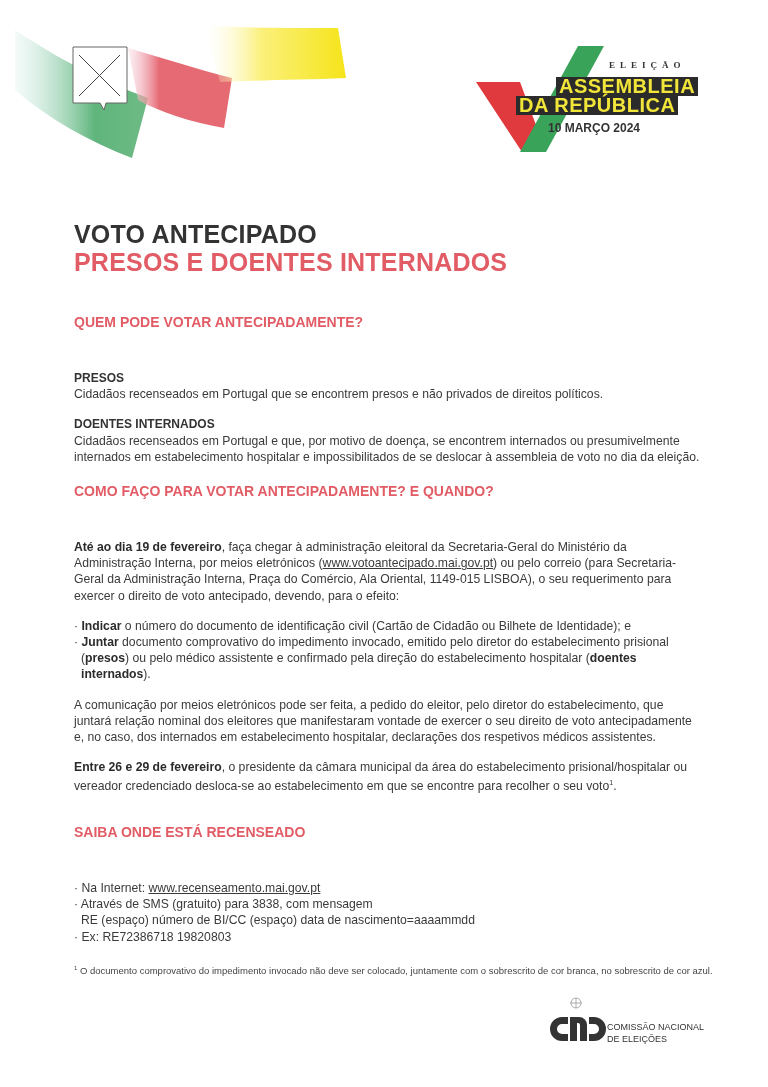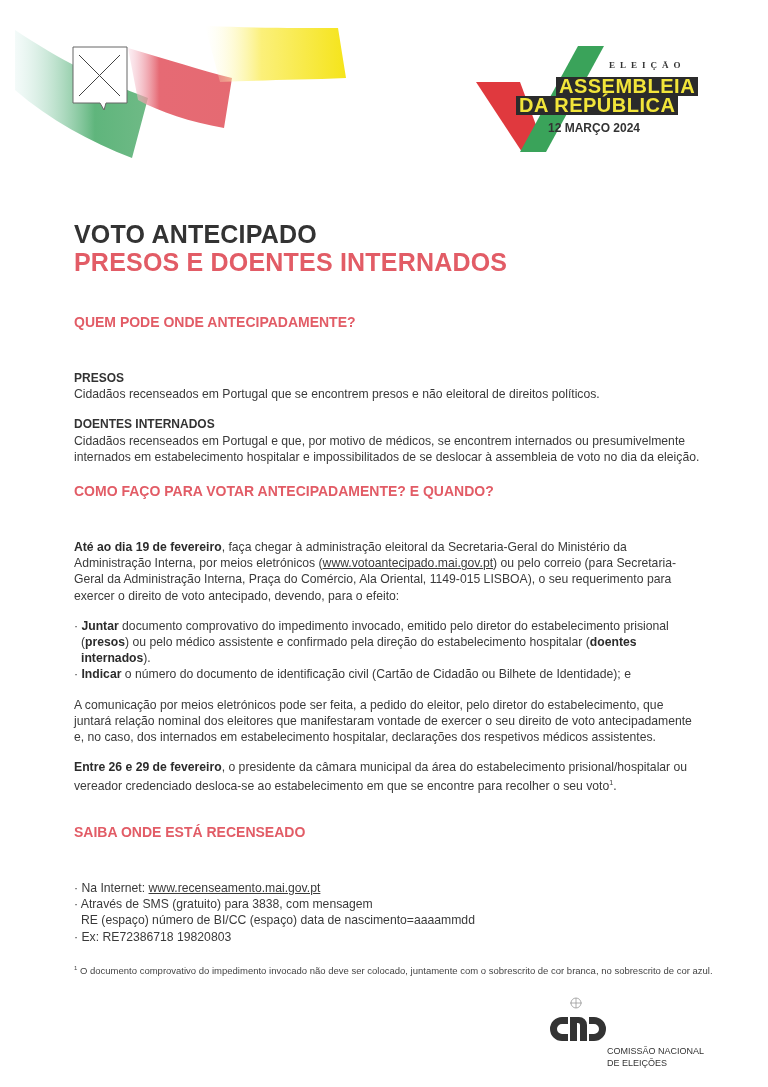--- a/index.html
+++ b/index.html
@@ -17,21 +17,21 @@
   .title1 { position: absolute; left: 74px; top: 220px; font-size: 25px; font-weight: bold; color: #333333; letter-spacing: 0.2px; text-align: center; }
   .title2 { position: absolute; left: 74px; top: 248px; font-size: 25px; font-weight: bold; color: #e25c66; letter-spacing: 0.2px; }
   .h2 { position: absolute; left: 74px; font-size: 14px; font-weight: bold; color: #e25c66; }
   .block { position: absolute; left: 74px; width: 630px; font-size: 12.2px; line-height: 16.2px; color: #3a3a3a; margin-top: 25px; }
   .sub { font-weight: bold; font-size: 12px; color: #333; }
   b { color: #2b2b2b; }
   a { color: #3a3a3a; text-decoration: underline; }
   .bullet { padding-left: 7px; text-indent: -7px; }
   .footnote { position: absolute; left: 74px; top: 962px; width: 640px; font-size: 9.5px; line-height: 13px; color: #444; }
   .cne { position: absolute; left: 548px; top: 995px; width: 160px; height: 50px; }
-  .cne-text { position: absolute; left: 607px; top: 1021px; font-size: 9px; line-height: 12px; color: #333; margin-top: 24px; }
+  .cne-text { position: absolute; left: 607px; top: 1021px; font-size: 9px; line-height: 12px; color: #333; }
 </style>
 </head>
 <body>
 
 <svg class="banner" viewBox="0 0 400 170">
   <defs>
     <linearGradient id="gGreen" x1="0" x2="1" y1="0" y2="0">
       <stop offset="0" stop-color="#d9f0ec" stop-opacity="0.3"></stop>
       <stop offset="0.6" stop-color="#5fb57c"></stop>
       <stop offset="1" stop-color="#6fba86"></stop>
@@ -58,40 +58,40 @@
   <line x1="48" y1="9" x2="7" y2="50" stroke="#444" stroke-width="1"></line>
 </svg>
 
 <svg class="logo-ar" viewBox="0 0 240 120">
   <polygon points="6,42 50,42 76,112 52,112" fill="#e0393e"></polygon>
   <polygon points="108,6 134,6 76,112 50,112" fill="#3aa35a"></polygon>
 </svg>
 <div class="eleicao">ELEIÇÃO</div>
 <div class="ar-box ar1">ASSEMBLEIA</div>
 <div class="ar-box ar2">DA REPÚBLICA</div>
-<div class="ar-date">12 MARÇO 2024</div>
+<div class="ar-date">10 MARÇO 2024</div>
 
 <div class="title1">VOTO ANTECIPADO</div>
 <div class="title2">PRESOS E DOENTES INTERNADOS</div>
 
-<div class="h2" style="top:314px">QUEM PODE ONDE ANTECIPADAMENTE?</div>
+<div class="h2" style="top:314px">QUEM PODE VOTAR ANTECIPADAMENTE?</div>
 <div class="block" style="top:345px">
   <div class="sub">PRESOS</div>
-  <div>Cidadãos recenseados em Portugal que se encontrem presos e não eleitoral de direitos políticos.</div>
+  <div>Cidadãos recenseados em Portugal que se encontrem presos e não privados de direitos políticos.</div>
   <div style="height:14px"></div>
   <div class="sub">DOENTES INTERNADOS</div>
-  <div>Cidadãos recenseados em Portugal e que, por motivo de médicos, se encontrem internados ou presumivelmente internados em estabelecimento hospitalar e impossibilitados de se deslocar à assembleia de voto no dia da eleição.</div>
+  <div>Cidadãos recenseados em Portugal e que, por motivo de doença, se encontrem internados ou presumivelmente internados em estabelecimento hospitalar e impossibilitados de se deslocar à assembleia de voto no dia da eleição.</div>
 </div>
 
 <div class="h2" style="top:483px">COMO FAÇO PARA VOTAR ANTECIPADAMENTE? E QUANDO?</div>
 <div class="block" style="top:514px">
   <div><b>Até ao dia 19 de fevereiro</b><span>, faça chegar à administração eleitoral da Secretaria-Geral do Ministério da Administração Interna, por meios eletrónicos (</span><a href="#">www.votoantecipado.mai.gov.pt</a><span>) ou pelo correio (para Secretaria-Geral da Administração Interna, Praça do Comércio, Ala Oriental, 1149-015 LISBOA), o seu requerimento para exercer o direito de voto antecipado, devendo, para o efeito:</span></div>
   <div style="height:14px"></div>
+  <div class="bullet">· <b>Indicar</b><span> o número do documento de identificação civil (Cartão de Cidadão ou Bilhete de Identidade); e</span></div>
   <div class="bullet">· <b>Juntar</b><span> documento comprovativo do impedimento invocado, emitido pelo diretor do estabelecimento prisional (</span><b>presos</b><span>) ou pelo médico assistente e confirmado pela direção do estabelecimento hospitalar (</span><b>doentes internados</b><span>).</span></div>
-  <div class="bullet">· <b>Indicar</b><span> o número do documento de identificação civil (Cartão de Cidadão ou Bilhete de Identidade); e</span></div>
   <div style="height:14px"></div>
   <div>A comunicação por meios eletrónicos pode ser feita, a pedido do eleitor, pelo diretor do estabelecimento, que juntará relação nominal dos eleitores que manifestaram vontade de exercer o seu direito de voto antecipadamente e, no caso, dos internados em estabelecimento hospitalar, declarações dos respetivos médicos assistentes.</div>
   <div style="height:14px"></div>
   <div><b>Entre 26 e 29 de fevereiro</b><span>, o presidente da câmara municipal da área do estabelecimento prisional/hospitalar ou vereador credenciado desloca-se ao estabelecimento em que se encontre para recolher o seu voto</span><sup style="font-size:7px">1</sup><span>.</span></div>
 </div>
 
 <div class="h2" style="top:824px">SAIBA ONDE ESTÁ RECENSEADO</div>
 <div class="block" style="top:855px">
   <div>· <span>Na Internet: </span><a href="#">www.recenseamento.mai.gov.pt</a></div>
   <div>· <span>Através de SMS (gratuito) para 3838, com mensagem</span></div>

